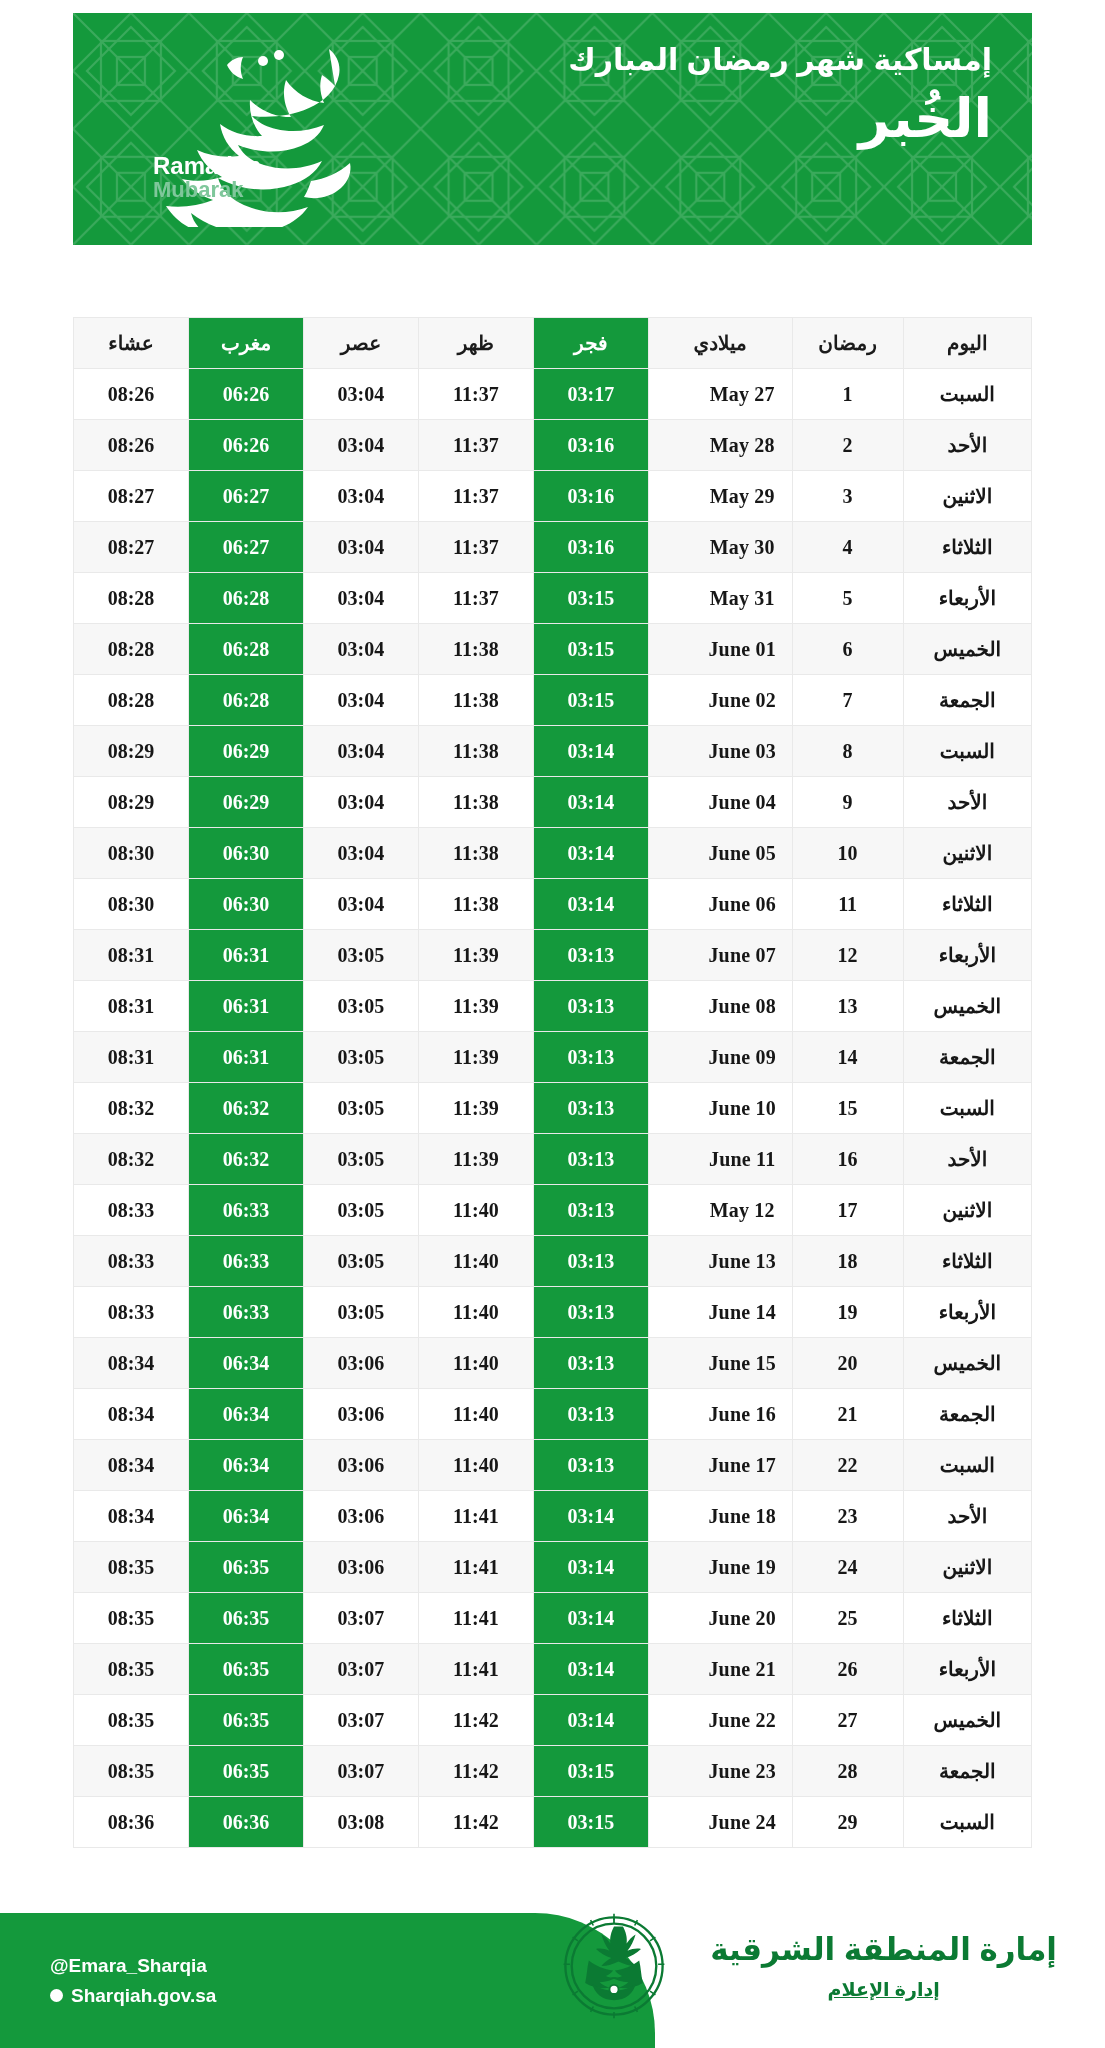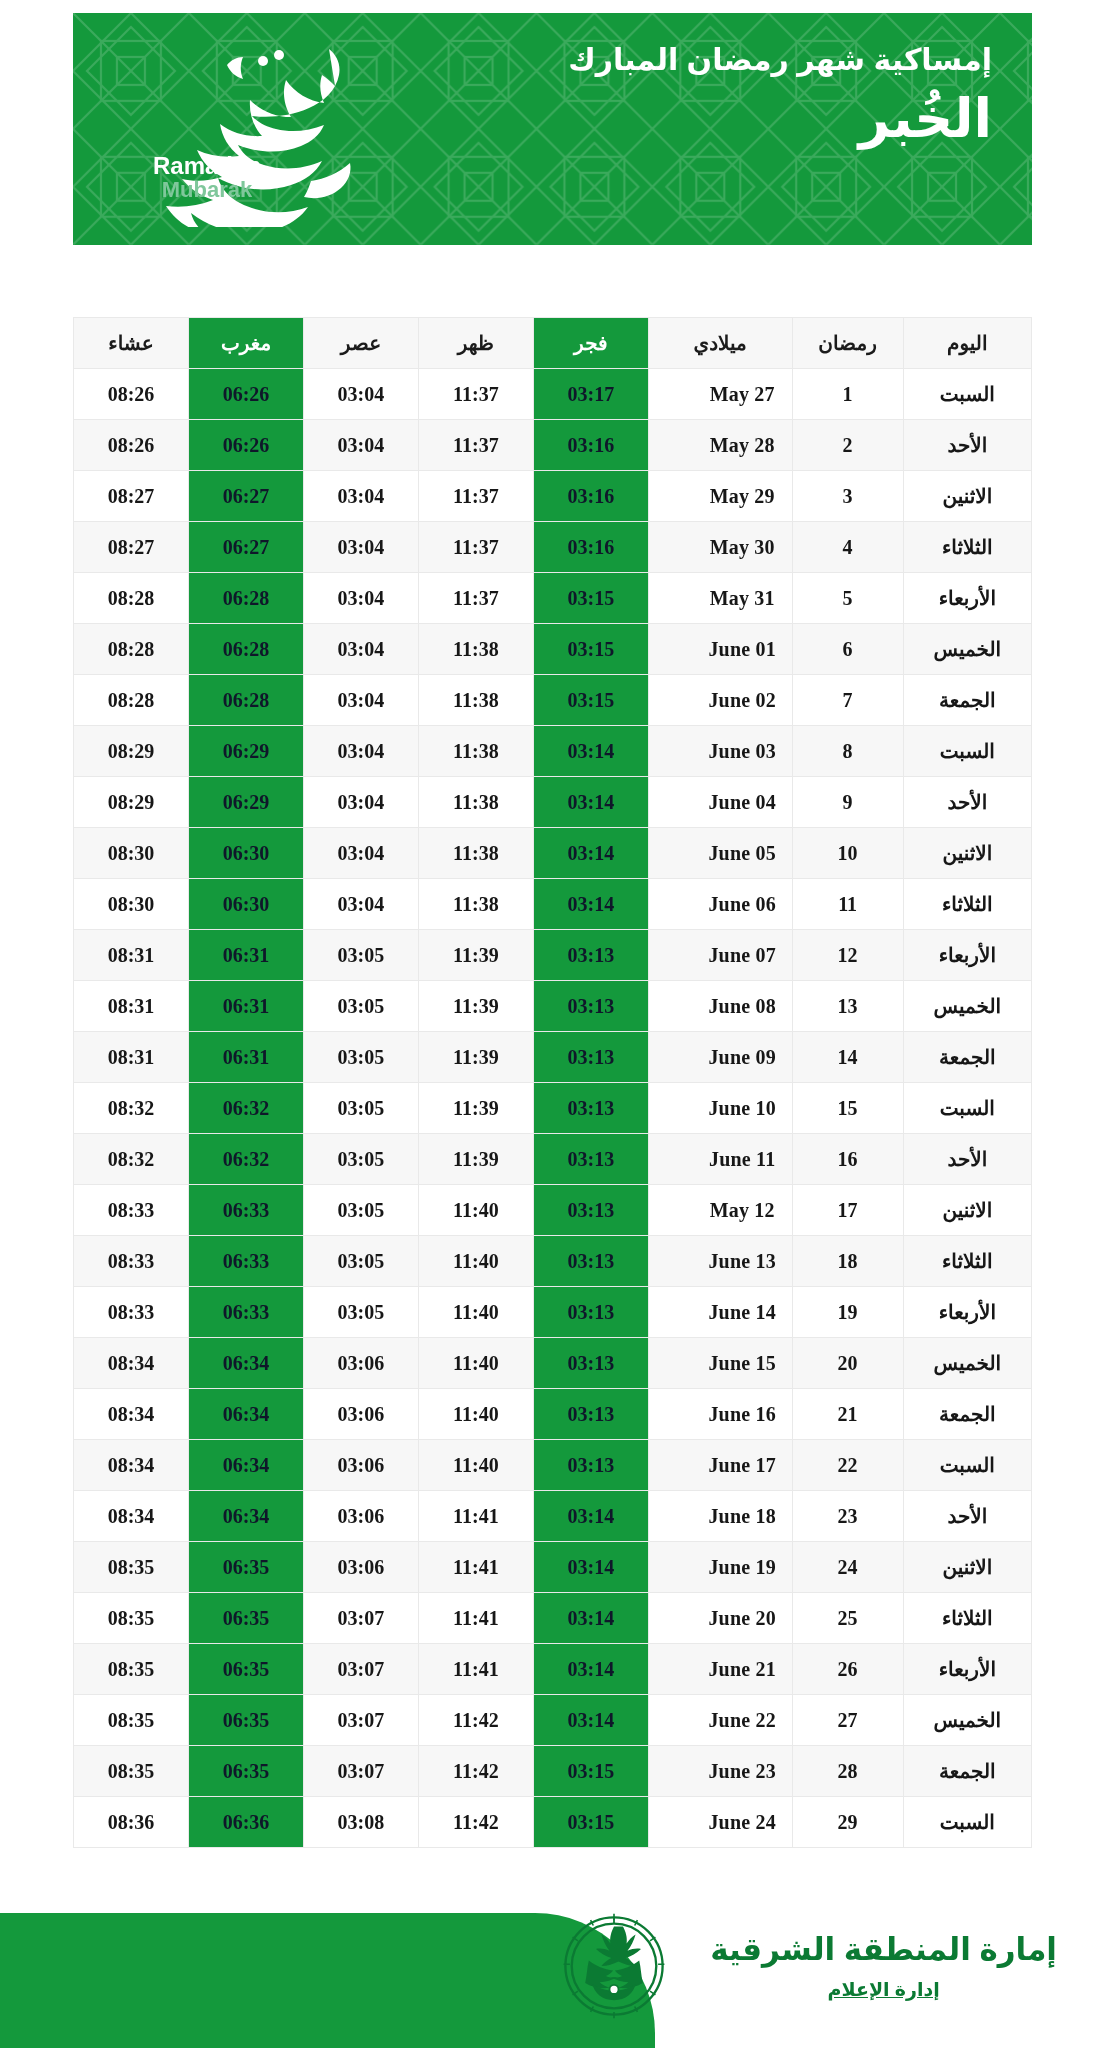--- a/index.html
+++ b/index.html
@@ -81,21 +81,20 @@
     color: #ffffff;
     font-size: 24px;
     font-weight: 700;
     line-height: 1.05;
   }
   .calli-en .l2 {
     color: #7fc79b;
     font-size: 22px;
     font-weight: 700;
     line-height: 1.05;
-    text-align: center;
   }
 
   
   .table-wrap {
     margin: 47px 73px 0 73px;
     flex: 0 0 auto;
   }
   table.imsak {
     width: 100%;
     border-collapse: collapse;
@@ -132,21 +131,21 @@
   table.imsak tbody td {
     background: #ffffff;
     color: #171717;
     font-size: 20px;
     font-weight: 700;
     font-family: "Liberation Serif", "DejaVu Serif", serif;
   }
   table.imsak tbody tr.alt td { background: #f7f7f7; }
   table.imsak tbody td.hl {
     background: #14993c !important;
-    color: #0f172a;
+    color: #ffffff;
   }
   table.imsak tbody td.num { font-size: 20px; }
   table.imsak tbody td.greg { font-size: 20px; letter-spacing: 0.2px; padding-left: 44px; }
   table.imsak tbody td.dayname { font-size: 20px; }
 
   
   .footer {
     position: absolute;
     left: 0; right: 0; bottom: 0;
     height: 190px;
@@ -592,20 +591,29 @@
             <td class="hl">06:36</td>
             <td>08:36</td>
           </tr>
         </tbody>
     </table>
   </div>
 
   <div class="footer">
     <div class="footer-green"></div>
 
+    <div class="footer-social">
+      <div class="line">
+        <span>@Emara_Sharqia</span>
+      </div>
+      <div class="line">
+        <span class="globe-dot"></span>
+        <span>Sharqiah.gov.sa</span>
+      </div>
+    </div>
 
     <div class="footer-logo">
       <div class="logo-text">
         <div class="main">إمارة المنطقة الشرقية</div>
         <div class="sub">إدارة الإعلام</div>
       </div>
       <svg class="emblem" viewBox="0 0 120 120" aria-hidden="true">
         <g fill="none" stroke="#0b7a33" stroke-width="2.6">
           <circle cx="60" cy="60" r="54"></circle>
           <circle cx="60" cy="60" r="47"></circle>

